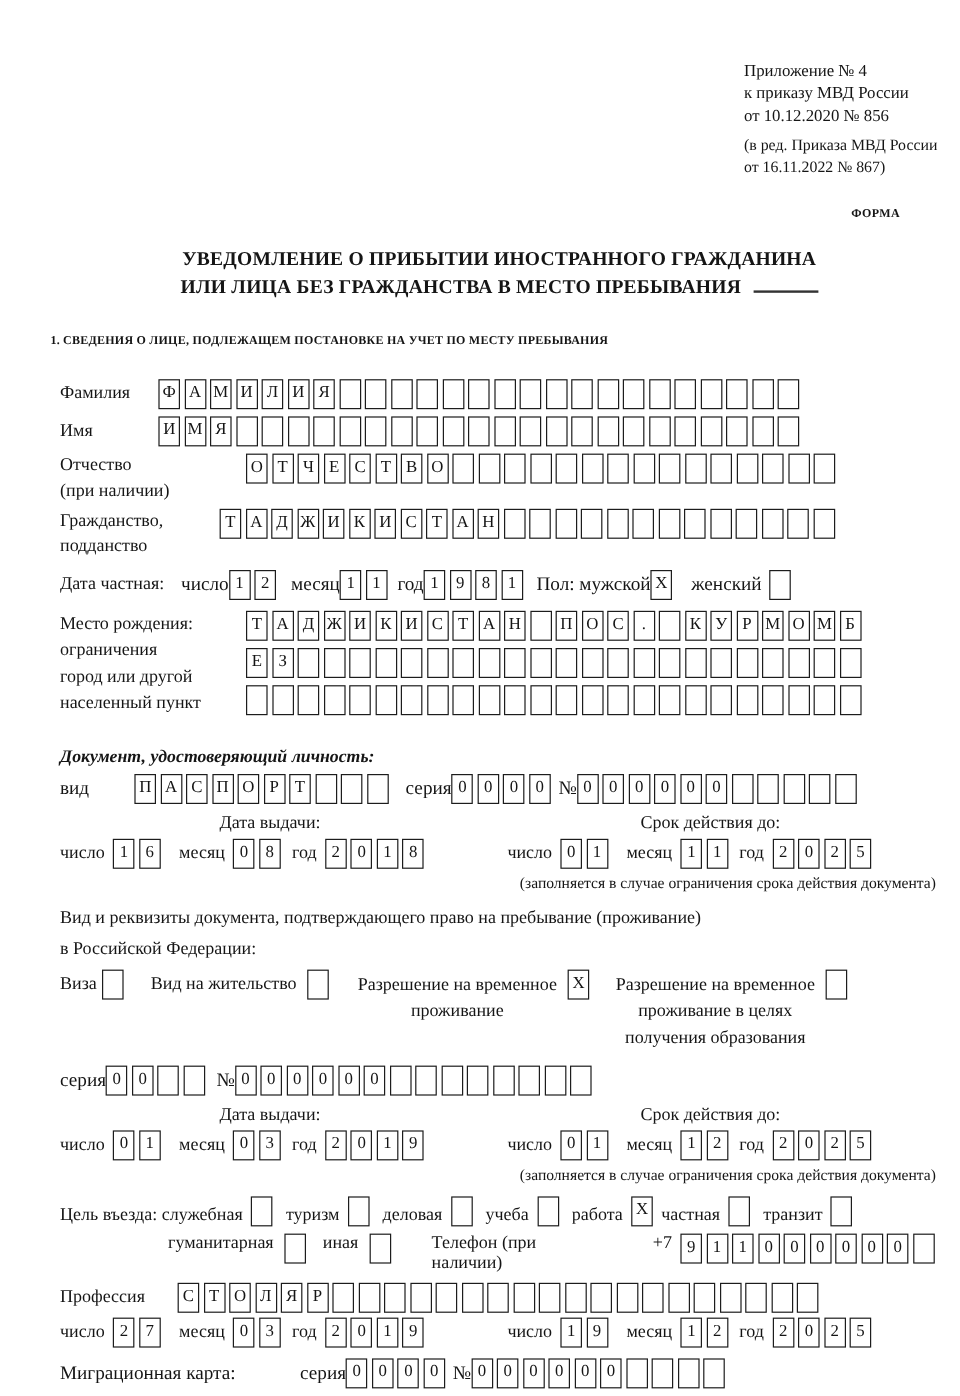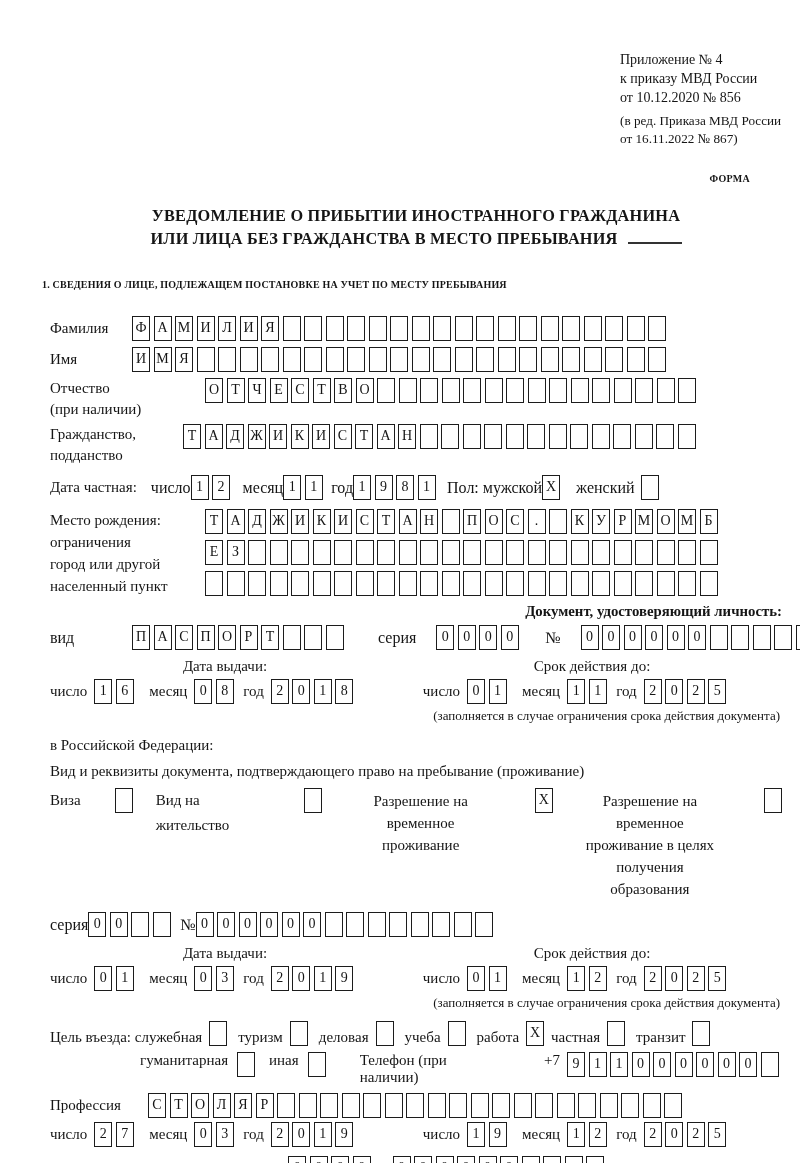--- a/index.html
+++ b/index.html
@@ -30,35 +30,35 @@
     border: 1.5px solid #1c1c1c; margin-right: 3.5px;
     font-size: 14px; line-height: 22px; text-align: center;
     background: #fff;
   }
   .cb {
     display: inline-block; flex: 0 0 auto; width: 18px; height: 25px;
     border: 1.5px solid #1c1c1c; font-size: 14px; line-height: 22px;
     text-align: center; background: #fff;
   }
 
-  .doc-head { text-align: right; font-weight: bold; font-size: 14.8px; margin-top: 6px; }
+  .doc-head { text-align: left; font-weight: bold; font-size: 14.8px; margin-top: 26px; font-style: italic; }
 
   .dheads { display: flex; font-size: 15px; margin-top: 8px; font-family: Liberation Serif, serif; }
   .dheads .h1 { flex: 0 0 350px; text-align: center; }
   .dheads .h2 { flex: 0 0 340px; text-align: center; margin-left: 22px; }
   .drow { display: flex; align-items: center; margin-top: 4px; }
   .dgroup { display: flex; align-items: center; }
   .dgroup .dl { font-size: 15px; margin-right: 7px; }
   .dgroup .gap { width: 12px; }
   .note { font-size: 13px; text-align: right; padding-right: 2px; margin-top: 4px; }
 
   .para { font-size: 15px; line-height: 26px; margin-top: 8px; }
 
   .opts { display: flex; align-items: flex-start; margin-top: 4px; }
-  .opt { display: flex; align-items: flex-start; gap: 30px; }
+  .opt { display: flex; align-items: flex-start; }
   .opt .ol { font-size: 15px; line-height: 25px; }
   .opt .ol.center { text-align: center; line-height: 22px; padding-top: 2px; }
   .opt .cb { margin-left: 9px; }
 
   .purpose { display: flex; align-items: flex-end; margin-top: 10px; font-size: 15px; }
   .purpose .cb { margin-left: 7px; margin-right: 11px; }
   .purpose2 { display: flex; align-items: flex-start; margin-top: 6px; font-size: 15px; padding-left: 90px; }
   .purpose2 .cb { margin-left: 9px; margin-right: 14px; }
 </style>
 </head>
@@ -322,21 +322,21 @@
           <span class="cell"></span>
           <span class="cell"></span>
           <span class="cell"></span>
           <span class="cell"></span>
         </div>
     </div>
   </div>
 
   <div class="doc-head">Документ, удостоверяющий личность:</div>
 
-  <div class="drow" style="margin-top:5px;gap:20px;">
+  <div class="drow" style="margin-top:5px;">
     <span class="dl" style="flex:0 0 62px;">вид</span>
     <span class="cells">
         <span class="cell">П</span>
         <span class="cell">А</span>
         <span class="cell">С</span>
         <span class="cell">П</span>
         <span class="cell">О</span>
         <span class="cell">Р</span>
         <span class="cell">Т</span>
         <span class="cell"></span>
@@ -408,22 +408,22 @@
           <span class="cell">2</span>
           <span class="cell">0</span>
           <span class="cell">2</span>
           <span class="cell">5</span>
         </span>
     </div>
   </div>
   <div class="note">(заполняется в случае ограничения срока действия документа)</div>
 
   <div class="para">
+    <div>Вид и реквизиты документа, подтверждающего право на пребывание (проживание)</div>
     <div>в Российской Федерации:</div>
-    <div>Вид и реквизиты документа, подтверждающего право на пребывание (проживание)</div>
   </div>
 
   <div class="opts">
     <div class="opt">
       <span class="ol">Виза</span>
       <span class="cb" style="margin-left:4px;"></span>
     </div>
     <div class="opt" style="margin-left:23px;">
       <span class="ol">Вид на жительство</span>
       <span class="cb"></span>

